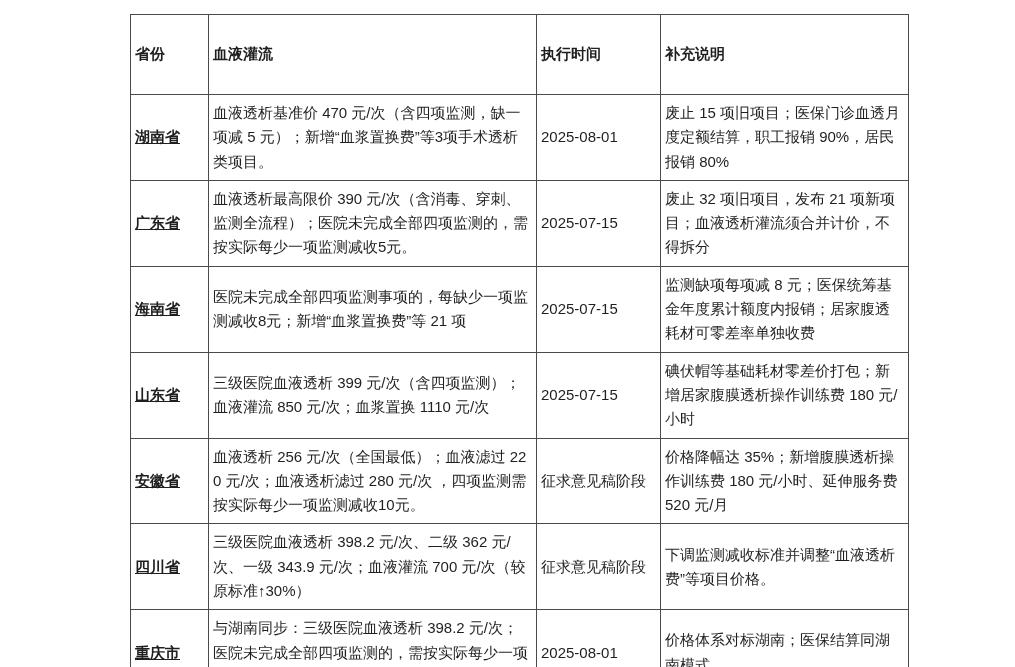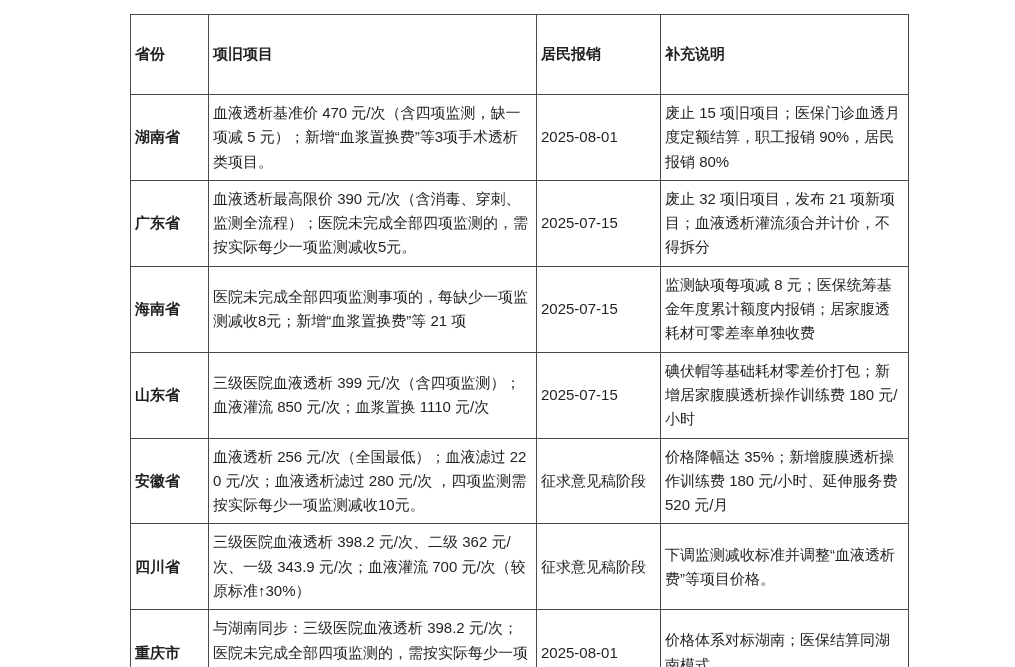--- a/index.html
+++ b/index.html
@@ -35,20 +35,21 @@
     line-height: 1.62;
     word-break: break-all;
     overflow: hidden;
   }
   table.pricing th {
     font-weight: 700;
   }
   td.prov {
     font-weight: 700;
     white-space: nowrap;
+    text-decoration: underline;
   }
   tr.h-header  { height: 80px; }
   tr.h-hunan   { height: 83px; }
   tr.h-guangdong { height: 80px; }
   tr.h-hainan  { height: 80px; }
   tr.h-shandong{ height: 77px; }
   tr.h-anhui   { height: 77px; }
   tr.h-sichuan { height: 79px; }
   tr.h-chongqing { height: 78px; }
 </style>
@@ -59,22 +60,22 @@
   <table class="pricing">
     <colgroup>
       <col style="width:78px">
       <col style="width:328px">
       <col style="width:124px">
       <col style="width:248px">
     </colgroup>
     <thead>
       <tr class="h-header">
         <th>省份</th>
-        <th>项旧项目</th>
-        <th>居民报销</th>
+        <th>血液灌流</th>
+        <th>执行时间</th>
         <th>补充说明</th>
       </tr>
     </thead>
     <tbody>
       <tr class="h-hunan">
         <td class="prov">湖南省</td>
         <td>血液透析基准价 470 元/次（含四项监测，缺一项减 5 元）；新增“血浆置换费”等3项手术透析类项目。</td>
         <td>2025-08-01</td>
         <td>废止 15 项旧项目；医保门诊血透月度定额结算，职工报销 90%，居民报销 80%</td>
       </tr>

